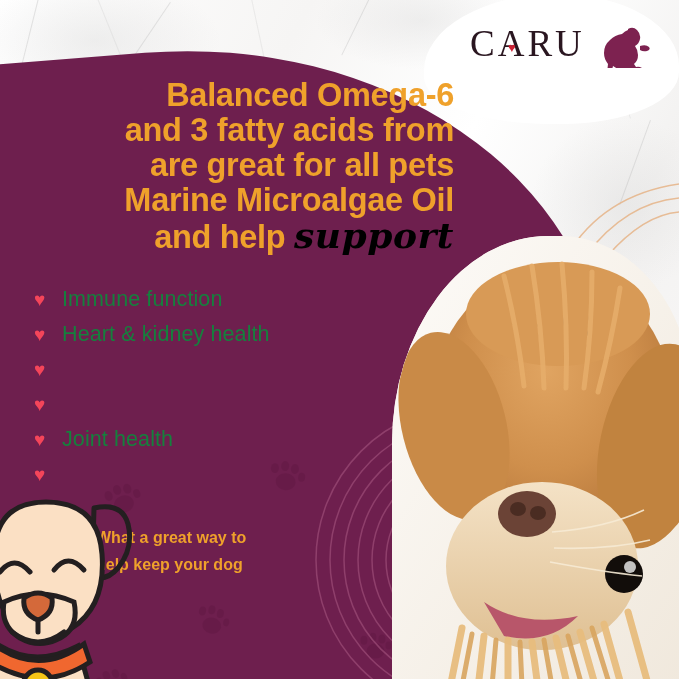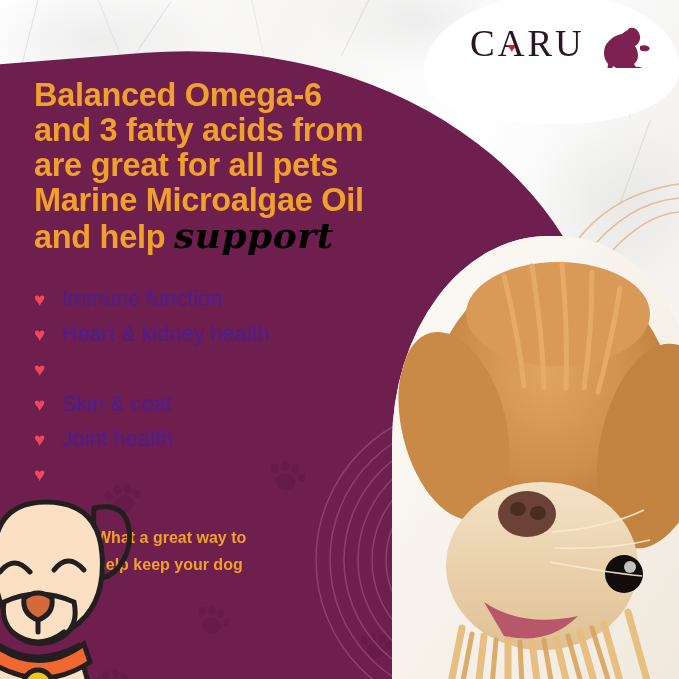--- a/index.html
+++ b/index.html
@@ -58,38 +58,38 @@
     position:absolute; left:38px; top:21px; width:11px; height:10px; color:#cc1f33;
     font-size:13px; line-height:10px;
   }
 
   
   #headline{
     position:absolute; left:34px; top:78px; width:420px;
     color:#efa12b; font-weight:700; font-size:32.5px; line-height:35px;
     letter-spacing:-.3px;
   }
-  #headline .ln{ display:block; white-space:nowrap; }
+  #headline .ln{ display:block; white-space:nowrap;text-align:right; }
   .script{
     font-family:"DejaVu Serif", serif;
     font-style:italic; font-weight:700; color:#000000;
     letter-spacing:.5px;
   }
   #supportWord{ font-size:36px; }
 
   
   #benefits{
     position:absolute; left:32px; top:282px; width:400px;
   }
   .b-row{ display:flex; align-items:center; height:35px; }
   .b-heart{
     width:30px; flex:0 0 30px; color:#f4455a; font-size:19px; line-height:19px;
     text-align:left; padding-left:2px;
   }
-  .b-label{ color:#4c1d95; font-size:21.5px; letter-spacing:.1px; }
+  .b-label{ color:#15803d; font-size:21.5px; letter-spacing:.1px; }
 
   
   #bottomBlock{ position:absolute; left:96px; top:524px; width:320px; }
   #bottomBlock .ob{
     color:#efa12b; font-weight:700; font-size:16px; line-height:27px;
     white-space:nowrap;
   }
   #bottomScript{
     margin-top:3px; font-size:30px; white-space:nowrap;
   }
@@ -305,21 +305,20 @@
     </div>
     <div class="b-row">
       <span class="b-heart">♥</span>
       <span class="b-label">Heart &amp; kidney health</span>
     </div>
     <div class="b-row">
       <span class="b-heart">♥</span>
     </div>
     <div class="b-row">
       <span class="b-heart">♥</span>
-      <span class="b-label">Skin &amp; coat</span>
     </div>
     <div class="b-row">
       <span class="b-heart">♥</span>
       <span class="b-label">Joint health</span>
     </div>
     <div class="b-row">
       <span class="b-heart">♥</span>
     </div>
   </div>
 

